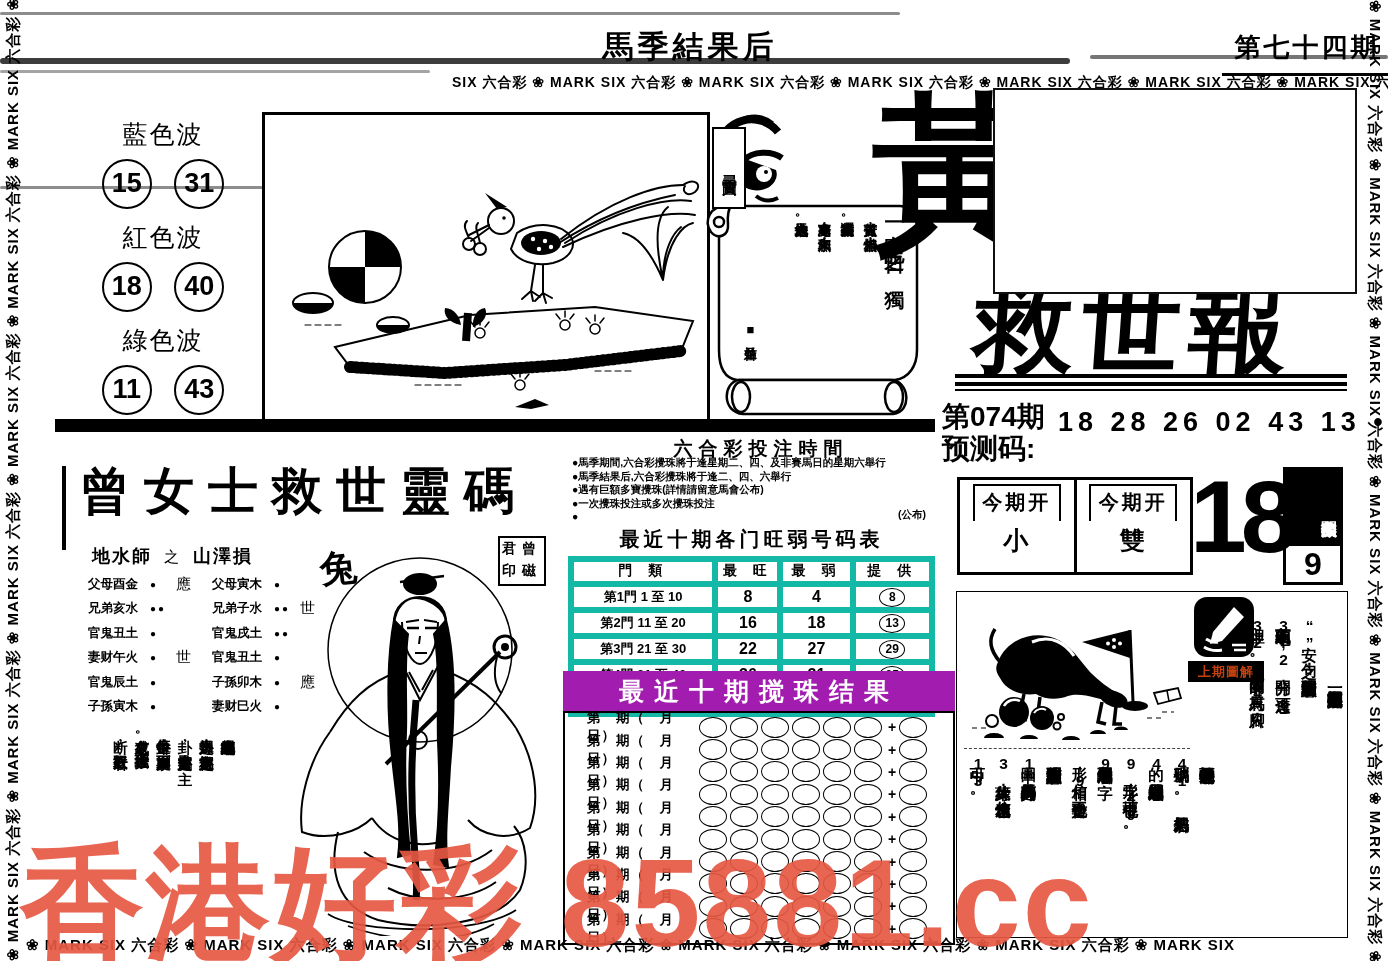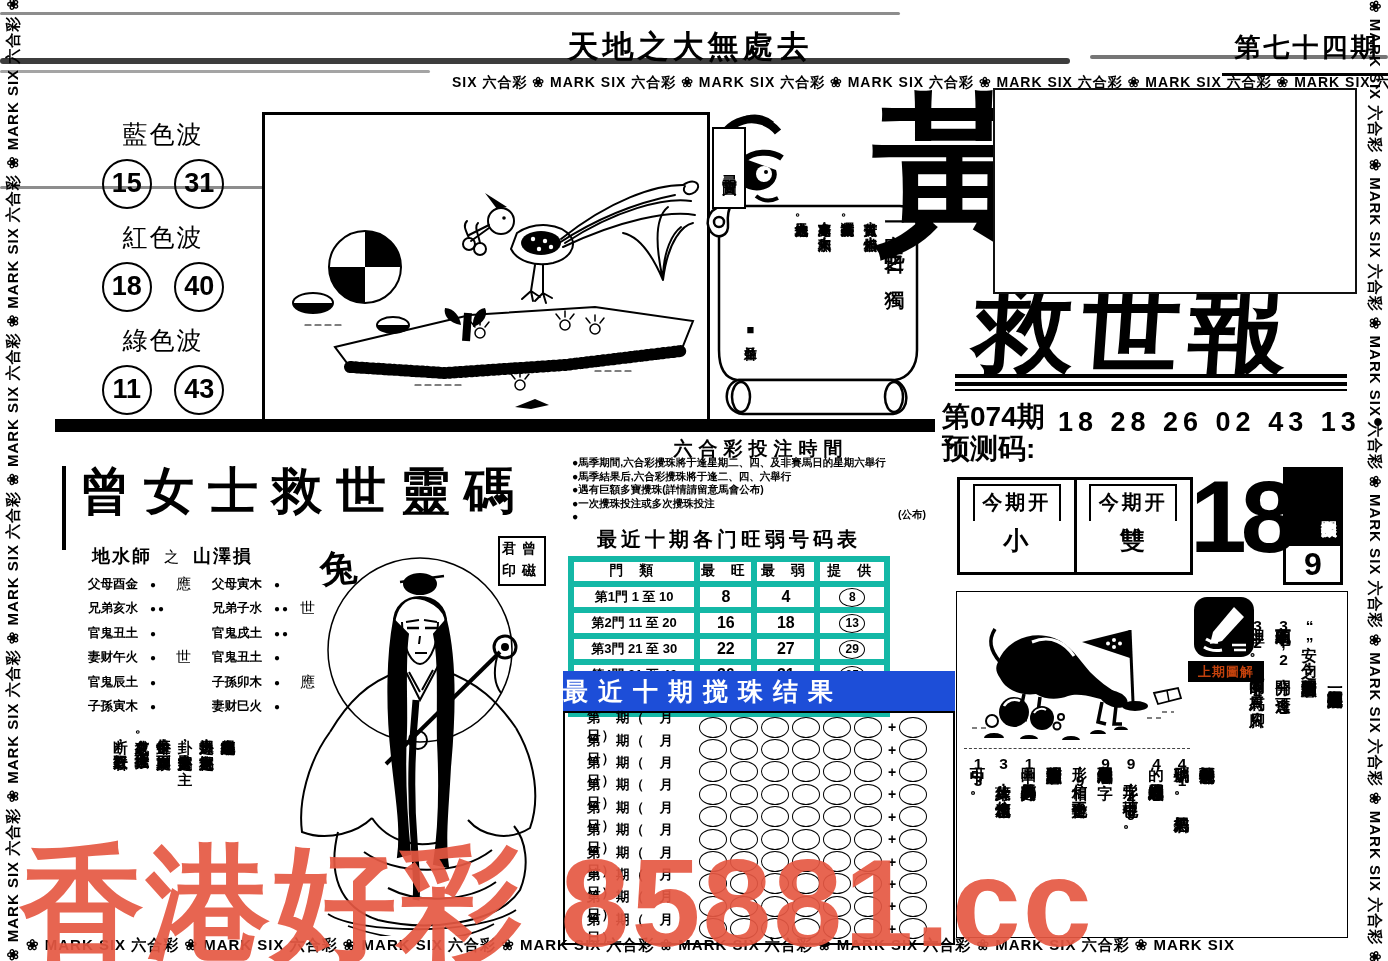--- a/index.html
+++ b/index.html
@@ -74,32 +74,32 @@
   .hx-row{display:flex;align-items:center;height:24.5px;}
   .hx-name{width:62px;font-size:12.5px;font-weight:bold;font-family:"Liberation Serif",serif;}
   .hx-dots{width:26px;font-size:10px;letter-spacing:2px;}
   .hx-mark{font-size:15px;font-family:"Liberation Serif",serif;}
   .zodiac{left:320px;top:544px;font-size:37px;font-family:"Liberation Serif",serif;font-weight:bold;transform:rotate(-6deg);}
   .seal{left:498px;top:536px;width:48px;height:50px;border:2.5px solid #000;box-sizing:border-box;
         font-family:"Liberation Serif",serif;font-size:14px;font-weight:bold;text-align:center;line-height:22px;letter-spacing:6px;}
   .analysis{left:104px;top:728px;width:134px;height:205px;writing-mode:vertical-rl;text-orientation:upright;
             font-family:"Liberation Serif",serif;font-weight:bold;font-size:14.5px;line-height:21.5px;}
   
-  .hot{left:568px;top:526px;width:322px;}
+  .hot{left:568px;top:526px;width:367px;}
   .hot-title{text-align:center;font-size:20px;font-weight:900;letter-spacing:4px;margin-bottom:3px;}
   table.hot-t{width:100%;border-collapse:collapse;border:3px solid #000;}
   .hot-t th,.hot-t td{border:6px solid #14b8a6;text-align:center;padding:0;height:18.6px;}
   .hot-t th{font-size:14px;font-weight:bold;letter-spacing:6px;}
   .hot-t td.gate{font-size:13px;font-weight:bold;}
   .hot-t td.num{font-size:16px;font-weight:bold;}
   .pick{display:inline-block;min-width:20px;height:17px;border:1.5px solid #000;border-radius:50%;
         font-size:12px;font-weight:bold;line-height:16px;padding:0 2px;}
   
-  .res-head{left:563px;top:671px;width:392px;height:40px;background:#1d4ed8;color:#fff;font-size:25px;font-weight:900;
-            letter-spacing:10px;line-height:40px;box-sizing:border-box;}
+  .res-head{left:563px;top:671px;width:392px;height:40px;background:#a21caf;color:#fff;font-size:25px;font-weight:900;
+            letter-spacing:10px;text-align:center;line-height:40px;box-sizing:border-box;}
   .res-box{left:563px;top:711px;width:392px;height:234px;border:2px solid #000;box-sizing:border-box;padding-top:3px;}
   .res-row{display:flex;align-items:center;height:22.4px;padding-left:22px;}
   .res-label{font-size:13.5px;font-weight:bold;width:112px;letter-spacing:1px;}
   .oval{display:inline-block;width:26px;height:19px;border:1.7px solid #000;border-radius:50%;margin-right:3px;}
   .plus{font-size:14px;font-weight:bold;margin:0 3px;}
   
   .li-box{left:956px;top:591px;width:392px;height:347px;border:1.5px solid #000;box-sizing:border-box;background:#fff;}
   .li-dash{left:964px;top:748px;width:226px;border-top:1.5px dashed #444;}
   .li-badge-label{left:1188px;top:661px;width:76px;height:21px;background:#000;color:#c2410c;font-size:13px;font-weight:bold;
                   text-align:center;line-height:21px;letter-spacing:1px;}
@@ -121,21 +121,21 @@
   <div class="smudge" style="left:0;top:58px;width:1070px;height:6px;opacity:.85;"></div>
   <div class="smudge" style="left:1090px;top:55px;width:298px;height:4px;opacity:.6;"></div>
   <div class="smudge" style="left:0;top:70px;width:430px;height:3px;opacity:.4;"></div>
   <div class="smudge" style="left:0;top:186px;width:400px;height:3px;opacity:.5;"></div>
 
   <div id="leftStrip" class="strip">❀ MARK SIX 六合彩 ❀ MARK SIX 六合彩 ❀ MARK SIX 六合彩 ❀ MARK SIX 六合彩 ❀ MARK SIX 六合彩 ❀ MARK SIX 六合彩 ❀ MARK SIX 六合彩 ❀ MARK SIX 六合彩</div>
   <div id="rightStrip" class="strip">❀ MARK SIX 六合彩 ❀ MARK SIX 六合彩 ❀ MARK SIX 六合彩 ❀ MARK SIX 六合彩 ❀ MARK SIX 六合彩 ❀ MARK SIX 六合彩 ❀ MARK SIX 六合彩 ❀ MARK SIX 六合彩</div>
   <div id="topStrip" class="strip">SIX 六合彩 ❀ MARK SIX 六合彩 ❀ MARK SIX 六合彩 ❀ MARK SIX 六合彩 ❀ MARK SIX 六合彩 ❀ MARK SIX 六合彩 ❀ MARK SIX 六合彩 ❀ MARK SIX</div>
   <div id="bottomStrip" class="strip">❀ MARK SIX 六合彩 ❀ MARK SIX 六合彩 ❀ MARK SIX 六合彩 ❀ MARK SIX 六合彩 ❀ MARK SIX 六合彩 ❀ MARK SIX 六合彩 ❀ MARK SIX 六合彩 ❀ MARK SIX</div>
 
-  <div class="abs main-title">天地之大無處去</div>
+  <div class="abs main-title">馬季結果后</div>
   <div class="abs issue">第七十四期</div>
 
   <div class="abs waves">
     <div>
 
         <div>
           <div class="cw-label">藍色波</div>
           <div class="cw-nums">
             <span class="cw-ball">15</span>
             <span class="cw-ball">31</span>

